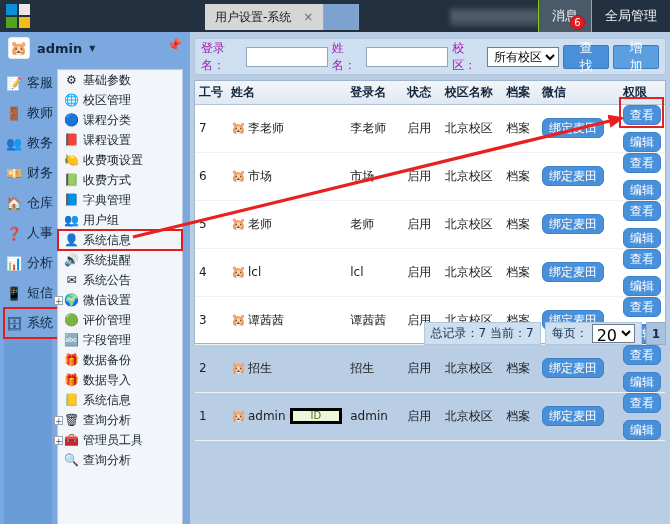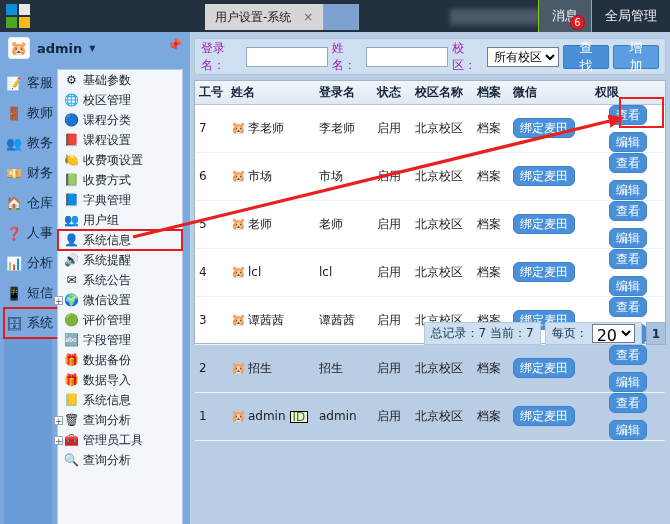--- a/index.html
+++ b/index.html
@@ -155,23 +155,23 @@
   .col-id { width: 26px; }
   .col-name { width: 88px; }
   .col-login { width: 58px; }
   .col-status { width: 38px; }
   .col-campus { width: 62px; margin-top: 45px; }
   .col-file { width: 36px; }
   .col-wx { width: 82px; }
   .col-perm { width: auto; }
   .uicon { font-size: 12px; margin-right: 2px; }
   .idtag {
-    display: inline-block; margin-left: 4px; padding: 0 2px;
-    border: 1px solid #000000; background: #eef7dc; color: #46700f;
-    font-size: 12px; line-height: 10px; vertical-align: middle;
+    display: inline-block; margin-left: 4px; padding: 0 18px;
+    border: 3px solid #000000; background: #eef7dc; color: #46700f;
+    font-size: 10px; line-height: 10px; vertical-align: middle;
   }
   .cellbtn {
     display: inline-block; background: #4a90d9; color: #fff;
     border: 1px solid #3d82ca; border-radius: 6px;
     font-size: 12px; padding: 2px 6px; cursor: pointer; line-height: 14px;
   }
   .permcell { display: flex; gap: 7px; align-items: center; flex-direction: column; }
 
   .pager {
     position: absolute; right: 4px; top: 290px; display: flex; align-items: center; gap: 4px;

